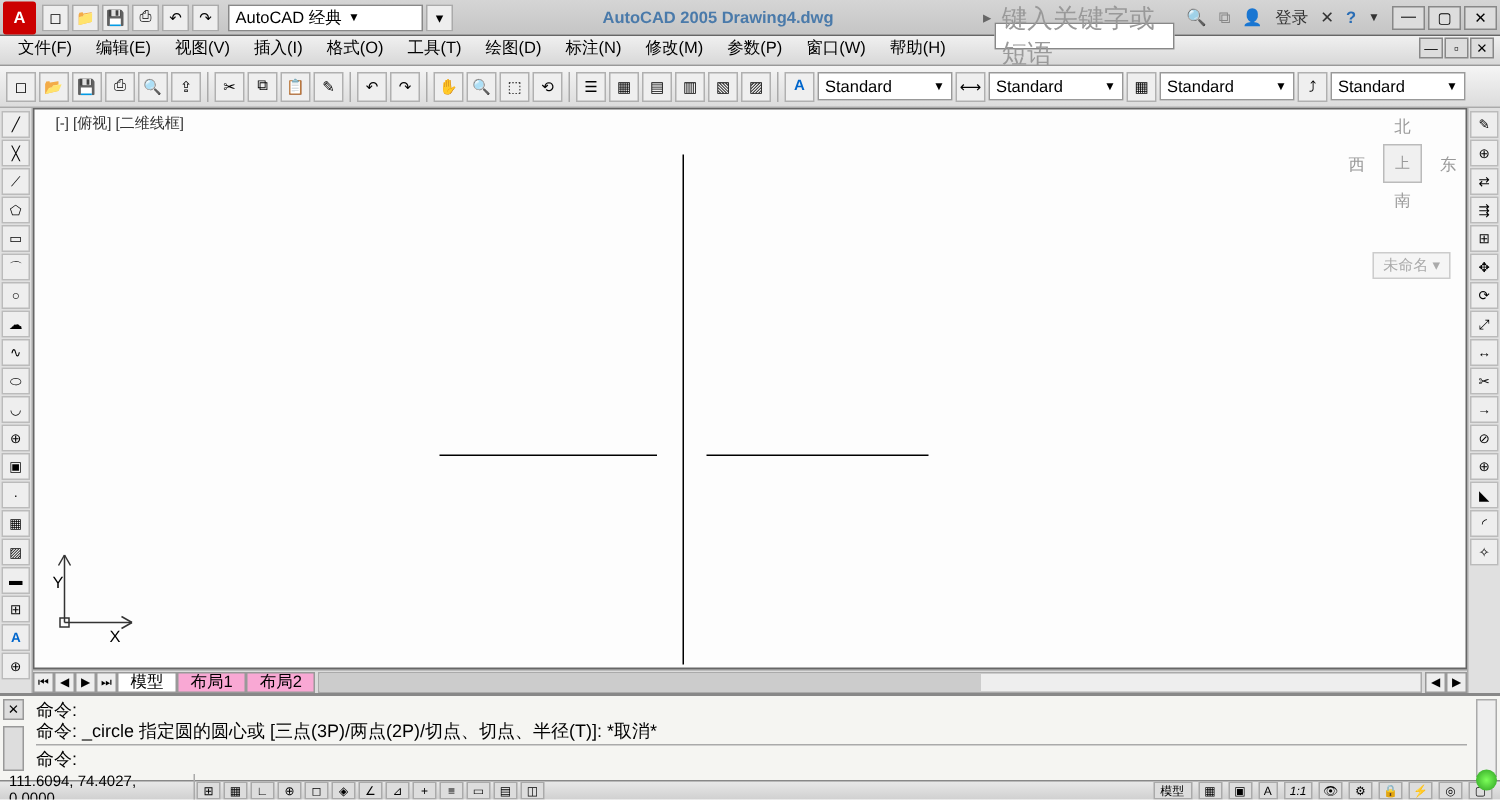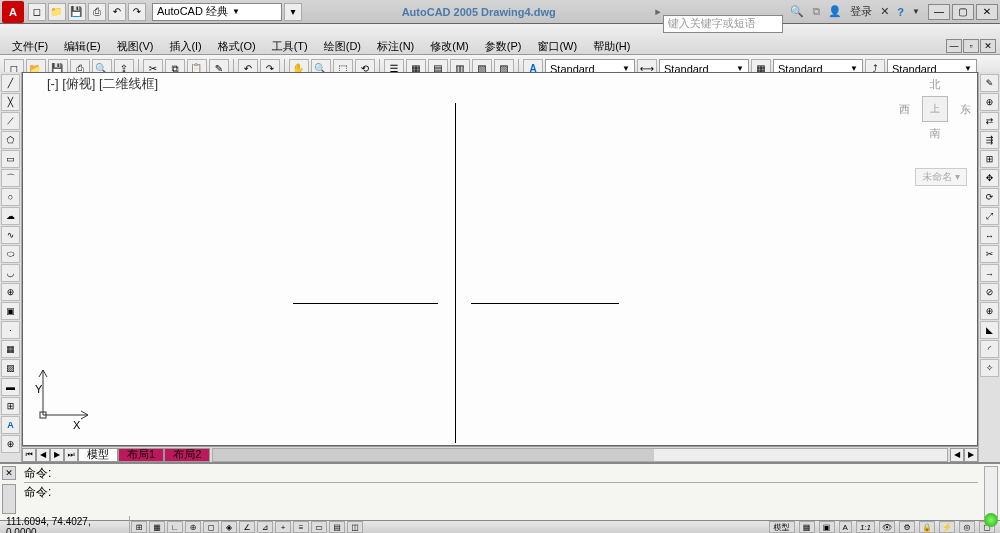--- a/index.html
+++ b/index.html
@@ -6,66 +6,66 @@
 body { width: 1000px; height: 533px; background: #e8e8e8; overflow: hidden; font-size: 11px; position: relative; }
 
 
 .titlebar { height: 24px; background: linear-gradient(#d5d5d5,#c5c5c5); display: flex; align-items: center; padding: 0 2px; border-bottom: 1px solid #666; }
 .app-btn { width: 22px; height: 22px; background: #c00; color: #fff; display: flex; align-items: center; justify-content: center; font-weight: bold; border-radius: 2px; }
 .qat { display: flex; gap: 2px; margin-left: 4px; }
 .qat-btn { width: 18px; height: 18px; border: 1px solid #aaa; background: #eee; display: flex; align-items: center; justify-content: center; font-size: 10px; }
 .ws-combo { height: 18px; margin-left: 6px; border: 1px solid #888; background: #fff; display: flex; align-items: center; padding: 0 4px; font-size: 11px; }
 .ws-combo .arr { margin-left: 4px; font-size: 8px; }
 .title-center { flex: 1; text-align: center; color: #4a7aaa; font-weight: bold; }
-.search-box { width: 120px; height: 18px; border: 1px solid #888; background: #fff; padding: 0 4px; color: #999; font-size: 11px; display:flex; align-items:center;margin-top:24px;}
+.search-box { width: 120px; height: 18px; border: 1px solid #888; background: #fff; padding: 0 4px; color: #999; font-size: 17px; display:flex; align-items:center;margin-top:24px;}
 .title-icons { display: flex; gap: 8px; margin: 0 8px; align-items: center; }
 .title-icons span { color: #333; }
 .win-btns { display: flex; gap: 2px; }
 .win-btns div { width: 22px; height: 16px; border: 1px solid #888; background: #ddd; display: flex; align-items: center; justify-content: center; font-size: 10px; }
 
 
-.menubar { height: 20px; background: linear-gradient(#f0f0f0,#d8d8d8); display: flex; align-items: flex-start; padding: 15px 4px; border-bottom: 1px solid #999; }
+.menubar { height: 20px; background: linear-gradient(#f0f0f0,#d8d8d8); display: flex; align-items: flex-end; padding: 4px 4px; border-bottom: 1px solid #999; }
 .menubar span { padding: 0 8px; cursor: default; }
 .doc-win-btns { margin-left: auto; display: flex; gap: 1px; }
 .doc-win-btns div { width: 16px; height: 14px; border: 1px solid #888; background: #ddd; font-size: 9px; display:flex;align-items:center;justify-content:center;}
 
 
 .toolbar { height: 28px; background: linear-gradient(#f5f5f5,#dcdcdc); display: flex; align-items: center; padding: 0 4px; border-bottom: 1px solid #aaa; gap: 2px; }
 .tb-btn { width: 20px; height: 20px; border: 1px solid #b0b0b0; background: #efefef; display: flex; align-items: center; justify-content: center; font-size: 10px; }
 .tb-sep { width: 1px; height: 20px; background: #aaa; margin: 0 2px; }
 .tb-combo { height: 19px; border: 1px solid #999; background: #fff; display: flex; align-items: center; padding: 0 4px; }
 .tb-combo .arr { margin-left: auto; font-size: 8px; padding-left:4px; }
 
 
 .main { position: absolute; top: 72px; bottom: 71px; left: 0; right: 0; display: flex; }
 .left-tools { width: 22px; background: #e0e0e0; border-right: 1px solid #aaa; display: flex; flex-direction: column; gap: 1px; padding: 2px 1px; }
 .left-tools div { height: 18px; border: 1px solid #bbb; background: #eee; font-size:9px; display:flex;align-items:center;justify-content:center;}
 .right-tools { width: 22px; background: #e0e0e0; border-left: 1px solid #aaa; display: flex; flex-direction: column; gap: 1px; padding: 2px 1px; }
 .right-tools div { height: 18px; border: 1px solid #bbb; background: #eee; font-size:9px; display:flex;align-items:center;justify-content:center;}
 .canvas-wrap { flex: 1; display: flex; flex-direction: column; background:#333;}
 .canvas { flex: 1; background: #fdfdfd; position: relative; border:1px solid #666;}
-.view-label { position: absolute; top: 2px; left: 12px; font-size: 13px; color: #333; padding-left: 12px; }
+.view-label { position: absolute; top: 2px; left: 2px; font-size: 10px; color: #333; padding-left: 12px; }
 .ucs { position: absolute; bottom: 20px; left: 10px; }
 .ucs line { stroke: #333; stroke-width: 1; }
 .ucs-y { position:absolute; bottom:50px; left:12px; font-size:11px;}
 .ucs-x { position:absolute; bottom:14px; left:50px; font-size:11px;}
 .crosshair-v { position: absolute; left: 432px; top: 30px; width: 1px; height: 340px; background: #000; }
 .crosshair-h1 { position: absolute; top: 230px; left: 270px; width: 145px; height: 1px; background: #000; }
 .crosshair-h2 { position: absolute; top: 230px; left: 448px; width: 148px; height: 1px; background: #000; }
 .viewcube { position: absolute; top: 4px; right: 6px; width: 72px; height: 90px; text-align: center; color:#999;}
 .viewcube .n { font-size:11px; }
 .viewcube .cube { width: 26px; height: 26px; border: 1px solid #bbb; margin: 4px auto; background:#f0f0f0; display:flex;align-items:center;justify-content:center;font-size:10px;}
 .viewcube .row { display:flex; justify-content:space-between; align-items:center;}
 .nav-badge { position:absolute; top:95px; right:10px; background:#f5f5f5; border:1px solid #ccc; font-size:10px; padding:1px 6px; color:#aaa;}
 
 
 .modelrow { height: 16px; background: #dcdcdc; border-top:1px solid #999; display:flex; align-items:center; font-size:11px;}
 .modelrow .navbtn{width:14px;height:14px;border:1px solid #999;background:#eee;display:flex;align-items:center;justify-content:center;font-size:8px;}
 .modelrow .tab{padding:0 8px;border:1px solid #999;background:#fff;height:14px;display:flex;align-items:center;}
-.modelrow .tab.inactive{background:#be185d;}
+.modelrow .tab.inactive{background:#f9a8d4;}
 .hscroll{flex:1;height:14px;background:#eee;border:1px solid #aaa;margin:0 2px;position:relative;}
 .hscroll .thumb{position:absolute;left:0;width:60%;height:100%;background:#ccc;}
 
 
 .cmdarea { position: absolute; bottom: 13px; left: 0; right: 0; height: 58px; background: #f5f5f2; border-top: 2px solid #888; }
 .cmd-close { position:absolute; left:2px; top:2px; width:14px;height:14px;border:1px solid #999;background:#ddd;font-size:9px;display:flex;align-items:center;justify-content:center;}
 .cmd-handle{position:absolute;left:2px;top:20px;width:14px;height:30px;background:#ddd;border:1px solid #999;}
 .cmd-text { position:absolute; left:20px; right:18px; top:0; bottom:0; padding: 2px 4px; font-family: SimSun, monospace; font-size: 12px; line-height: 14px; background:#f5f5f2; overflow:hidden;}
 .cmd-input { border-top: 1px solid #aaa; margin-top:2px; padding-top:2px;}
 .cmd-scroll{position:absolute;right:2px;top:2px;bottom:2px;width:14px;background:#eee;border:1px solid #aaa;}
@@ -309,20 +309,21 @@
     <div>◜</div>
     <div>✧</div>
   </div>
 </div>
 
 <div class="cmdarea">
   <div class="cmd-close">✕</div>
   <div class="cmd-handle"></div>
   <div class="cmd-text">
     <div>命令:</div>
+    <div>命令: _circle 指定圆的圆心或 [三点(3P)/两点(2P)/切点、切点、半径(T)]: *取消*</div>
     <div></div>
     <div class="cmd-input">命令:</div>
   </div>
   <div class="cmd-scroll"></div>
 </div>
 
 <div class="status">
   <div class="coords">111.6094, 74.4027, 0.0000</div>
   <div class="sbtn">⊞</div>
   <div class="sbtn">▦</div>

